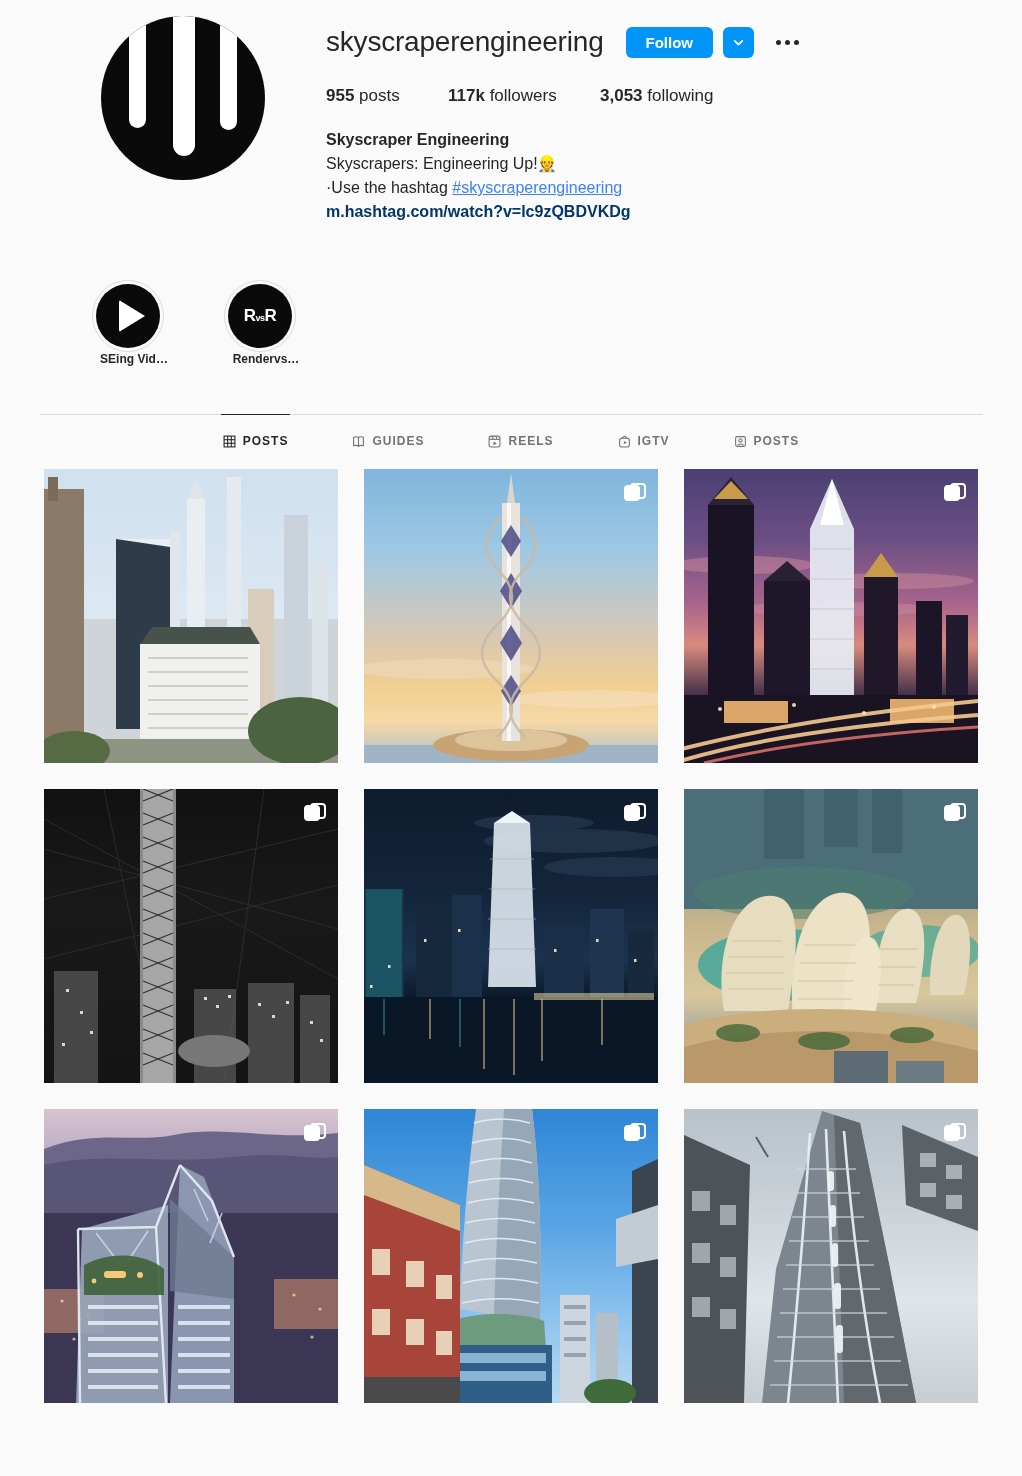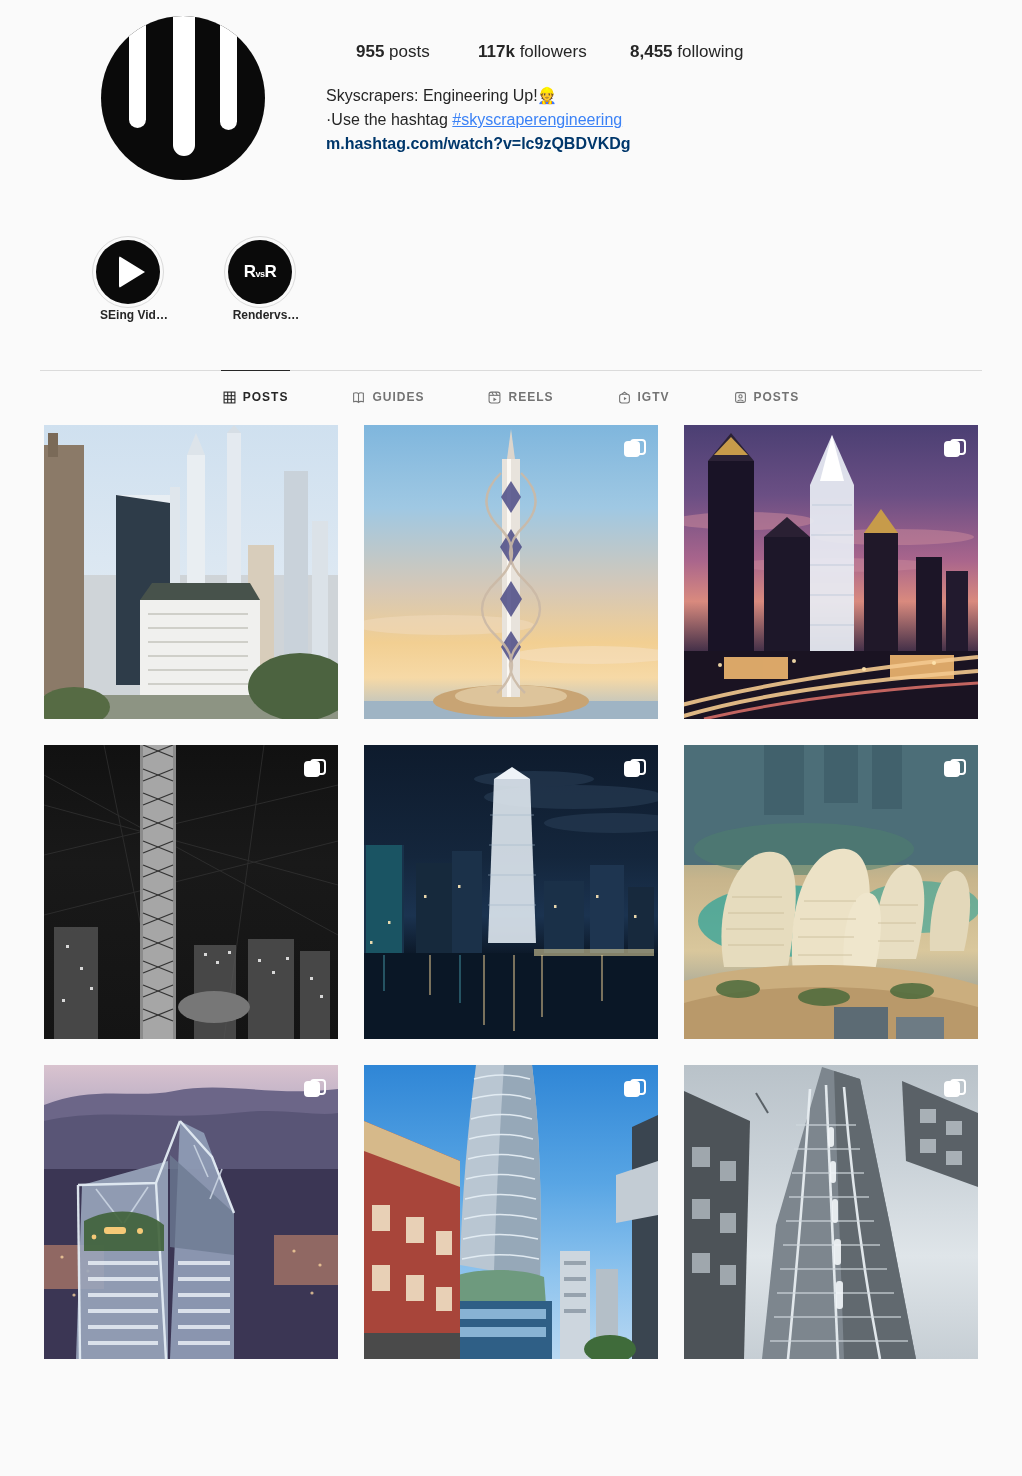--- a/index.html
+++ b/index.html
@@ -46,21 +46,21 @@
   .dots-btn {
     background: none; border: none; cursor: pointer; width: 34px; height: 31px;
     display: flex; align-items: center; justify-content: center; gap: 4px; margin-left: 6px;
   }
   .dots-btn .d { width: 5px; height: 5px; border-radius: 50%; background: #262626; }
 
   .stats { display: flex; margin-top: 22px; font-size: 17px; color: #262626; }
   .stat { margin-right: 0; }
   .stat:nth-child(1) { width: 122px; }
   .stat:nth-child(2) { width: 152px; }
-  .stat b { font-weight: bold; margin-left: 30px; }
+  .stat b { font-weight: bold; }
 
   .bio { margin-top: 22px; font-size: 16px; line-height: 24px; color: #262626; max-width: 420px; }
   .bio .fullname { font-weight: bold; display: block; }
   .bio .line { display: block; }
   .bio .tag { color: #3b82f6; }
   .bio .link { color: #00376b; font-weight: bold; display: block; text-decoration: none; }
 
   
   .highlights { display: flex; padding: 0 0 0 92px; margin-top: 56px; gap: 60px; }
   .hl { width: 72px; display: flex; flex-direction: column; align-items: flex-start; cursor: pointer; }
@@ -152,37 +152,54 @@
     <div class="avatar-col">
       <div class="avatar">
         <span class="bar b1"></span>
         <span class="bar b2"></span>
         <span class="bar b3"></span>
       </div>
     </div>
 
     <div class="info-col">
 
+      <div class="name-row">
+        <span class="username">skyscraperengineering</span>
+        <button class="follow-btn">Follow</button>
+        <button class="chev-btn">
+          <span>
+            <svg width="13" height="13" viewBox="0 0 24 24" fill="none" stroke="#fff" stroke-width="3.2" stroke-linecap="round" stroke-linejoin="round">
+                <polyline points="5 9 12 16 19 9"></polyline>
+              </svg>
+          </span>
+        </button>
+        <button class="dots-btn">
+          <span class="d"></span>
+          <span class="d"></span>
+          <span class="d"></span>
+        </button>
+      </div>
 
       <div class="stats">
         <div class="stat">
           <b>955</b>
           <span>posts</span>
         </div>
         <div class="stat">
           <b>117k</b>
           <span>followers</span>
         </div>
         <div class="stat">
-          <b>8,455</b>
+          <b>3,053</b>
           <span>following</span>
         </div>
       </div>
 
       <div class="bio">
+        <span class="fullname">Skyscraper Engineering</span>
         <span class="line">Skyscrapers: Engineering Up!👷</span>
         <span class="line"><span>·Use the hashtag </span><a class="tag" href="#">#skyscraperengineering</a></span>
         <a class="link" href="#">m.hashtag.com/watch?v=lc9zQBDVKDg</a>
       </div>
 
     </div>
   </div>
 
   <div class="highlights">
 

